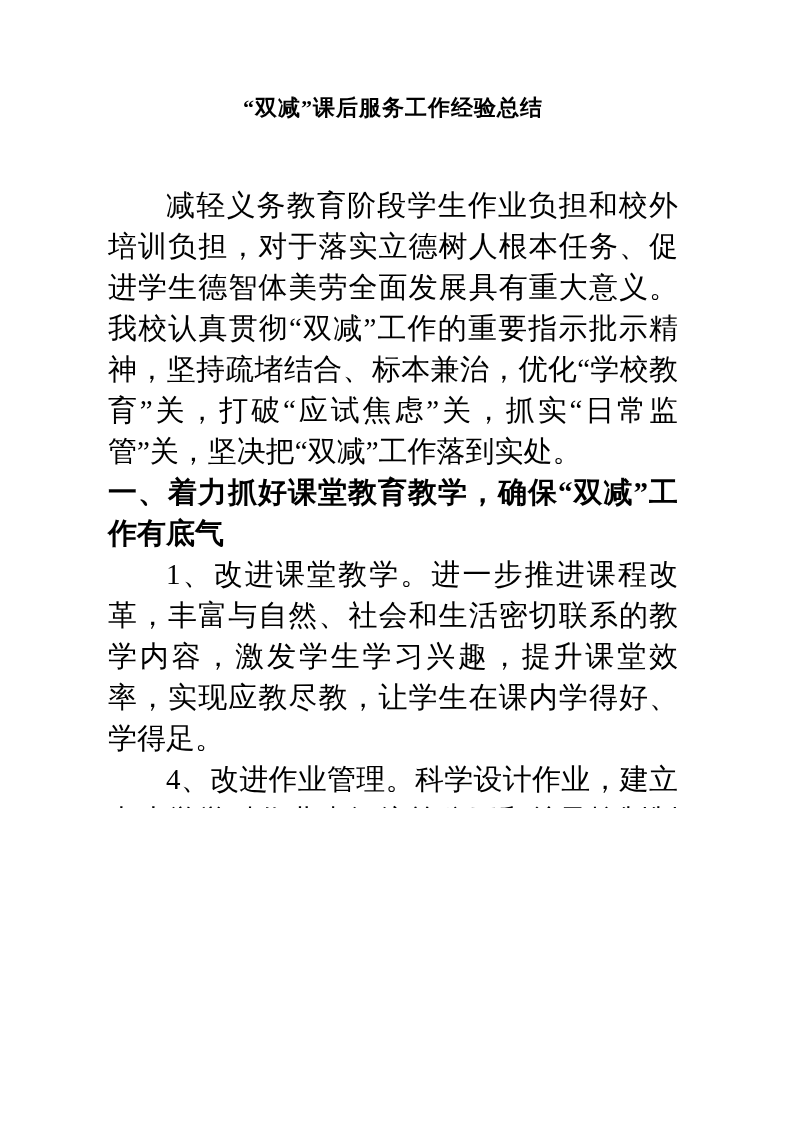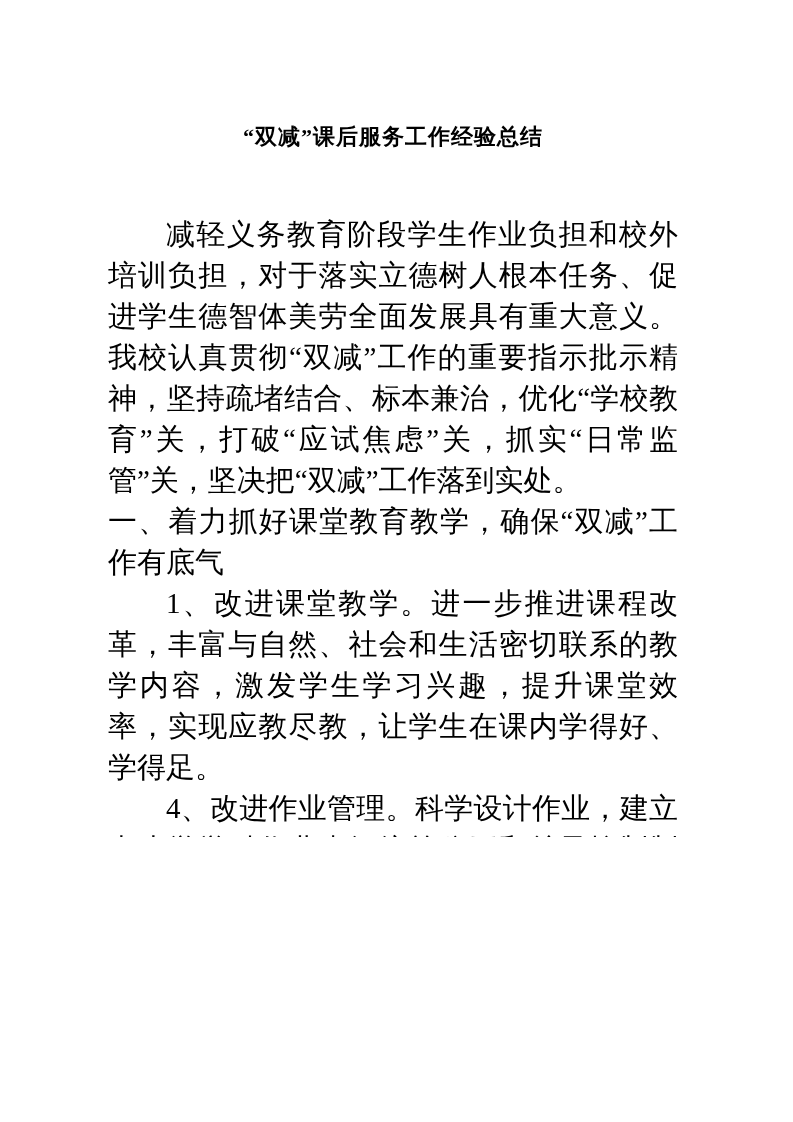--- a/index.html
+++ b/index.html
@@ -10,21 +10,20 @@
   .page {
     position: relative;
     width: 793px;
     height: 808px;
     background: #ffffff;
     box-sizing: border-box;
     padding: 88px 115px 0 108px;
     color: #000000;
     font-family: "Liberation Serif", "DejaVu Serif", serif;
     overflow: hidden;
-    margin-top: 29px;
   }
   .doc-title {
     font-size: 22px;
     font-weight: bold;
     line-height: 40px;
     text-align: center;
     margin: 0 0 57px 0;
     letter-spacing: 1px;
   }
   .doc-body p, .doc-body h2 {
@@ -32,21 +31,21 @@
     font-size: 29px;
     line-height: 41px;
     text-align: justify;
   }
   .doc-body p.body-para {
     text-indent: 2em;
     font-weight: normal;
   }
   .doc-body h2.heading-para {
     text-indent: 0;
-    font-weight: normal;
+    font-weight: bold;
   }
 </style>
 </head>
 <body>
 
 <div class="page">
   <h1 class="doc-title">“双减”课后服务工作经验总结</h1>
   <div class="doc-body">
       <p class="body-para">减轻义务教育阶段学生作业负担和校外培训负担，对于落实立德树人根本任务、促进学生德智体美劳全面发展具有重大意义。我校认真贯彻“双减”工作的重要指示批示精神，坚持疏堵结合、标本兼治，优化“学校教育”关，打破“应试焦虑”关，抓实“日常监管”关，坚决把“双减”工作落到实处。</p>
       <h2 class="heading-para">一、着力抓好课堂教育教学，确保“双减”工作有底气</h2>

